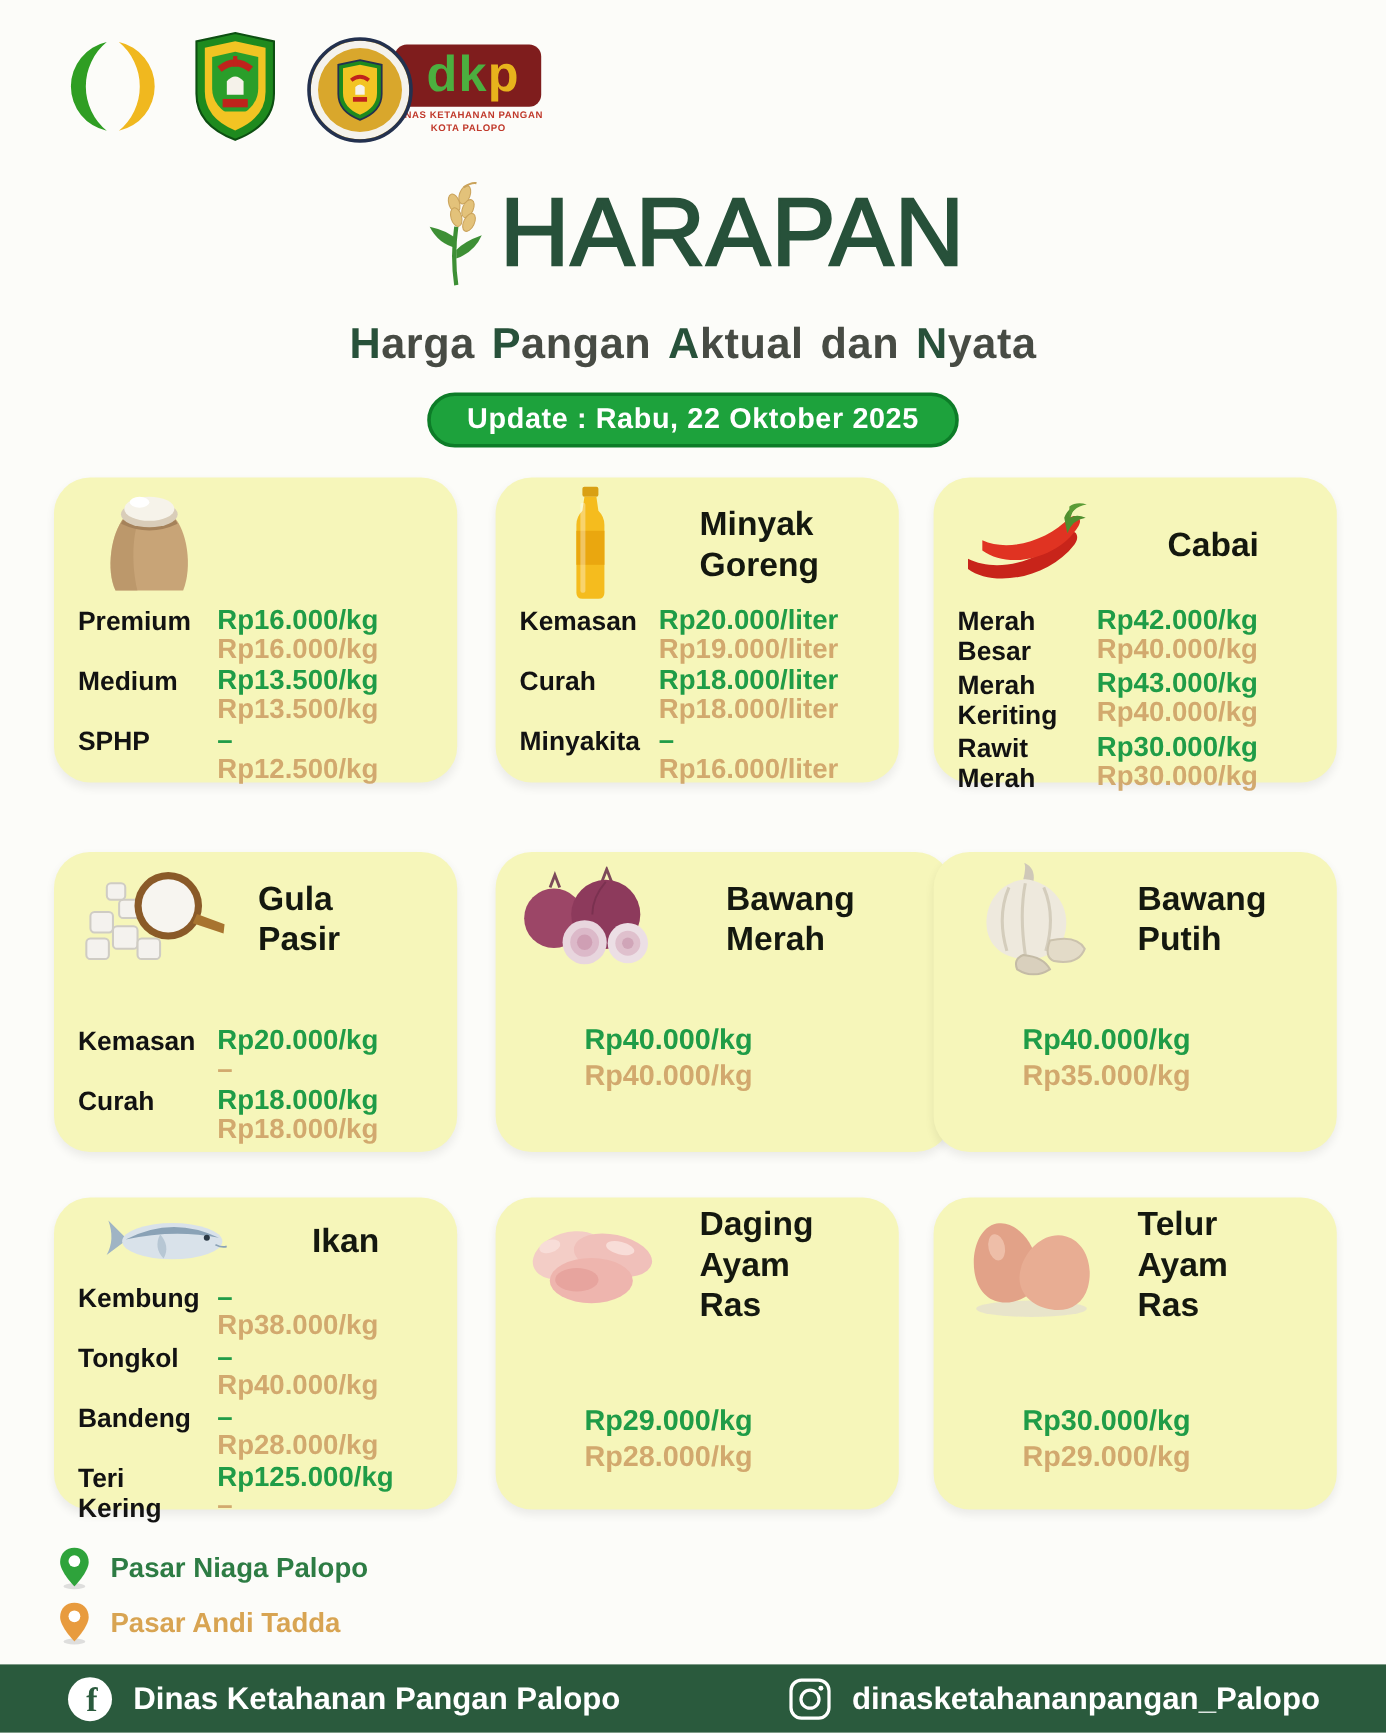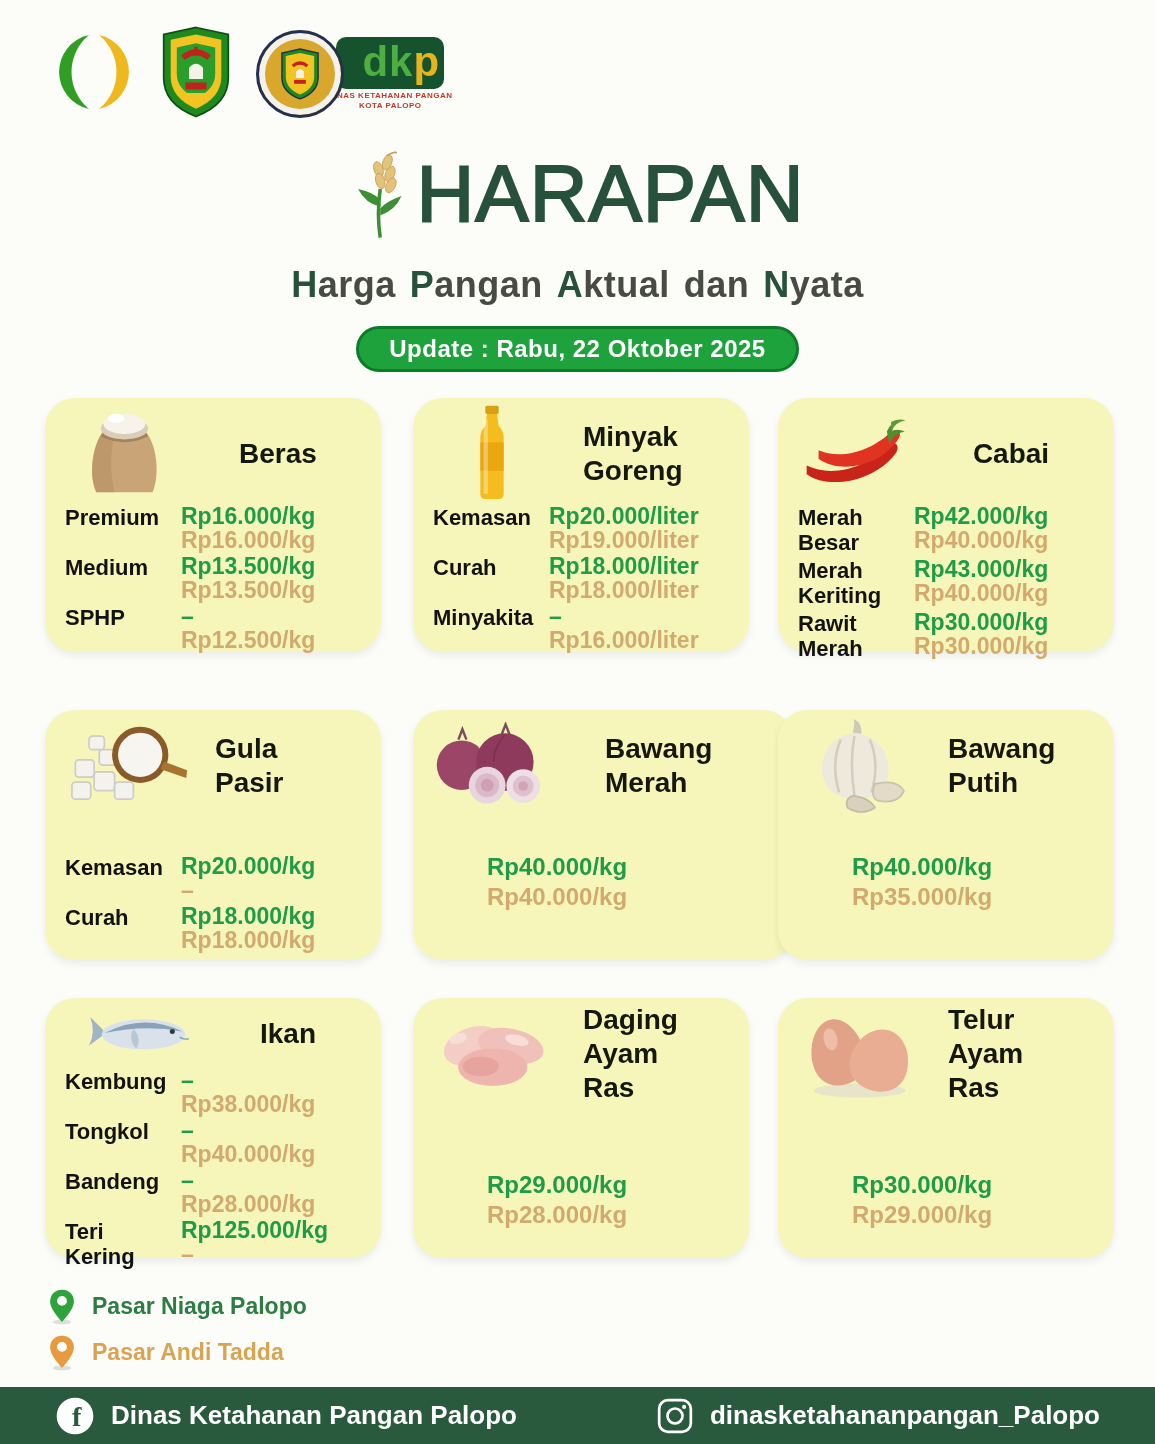--- a/index.html
+++ b/index.html
@@ -11,21 +11,21 @@
   }
   
   .logos{position:absolute;top:24px;left:52px;display:flex;align-items:center;gap:20px;}
   .logo-crescent svg{width:84px;height:84px;}
   .logo-shield svg{width:80px;height:96px;}
   .dkp{display:flex;align-items:center;position:relative;}
   .dkp-circle{width:82px;height:82px;border-radius:50%;background:#d9a72c;border:3px solid #23314f;
     display:flex;align-items:center;justify-content:center;z-index:2;box-shadow:inset 0 0 0 6px #f4f2ec;}
   .dkp-circle svg{width:44px;height:54px;}
   .dkp-right{margin-left:-16px;display:flex;flex-direction:column;align-items:center;}
-  .dkp-rect{background:#14532d;border-radius:10px;padding:4px 4px 6px 26px;text-align:right;}
+  .dkp-rect{background:#7f1d1d;border-radius:10px;padding:4px 18px 6px 26px;text-align:right;}
   .dkp-word{font-size:42px;font-weight:bold;letter-spacing:1px;line-height:1;}
   .dkp-word .g{color:#4caf3f;}
   .dkp-word .y{color:#e7b31c;}
   .dkp-sub{color:#c0392b;font-size:8px;font-weight:bold;text-align:center;line-height:1.3;margin-top:2px;letter-spacing:.5px;}
   
   .title-block{position:absolute;top:148px;left:0;width:100%;text-align:center;}
   .title-row{display:flex;justify-content:center;align-items:flex-start;gap:4px;}
   .wheat svg{width:62px;height:96px;}
   h1{margin:0;font-size:80px;line-height:92px;font-weight:normal;color:var(--dark);letter-spacing:1px;
      -webkit-text-stroke:2px var(--dark);}
@@ -142,23 +142,20 @@
         <div class="icon-box">
           <svg viewBox="0 0 120 110">
             <path d="M38 30 C26 44 21 78 30 97 L92 97 C101 74 95 42 84 30 Z" fill="#c8a477"></path>
             <path d="M38 30 C26 44 21 78 30 97 L50 97 C44 70 46 44 52 30 Z" fill="#b08c60" opacity=".5"></path>
             <path d="M36 34 Q61 46 86 34" stroke="#a5825a" stroke-width="4" fill="none"></path>
             <ellipse cx="61" cy="27" rx="26" ry="12" fill="#d9cdb9"></ellipse>
             <ellipse cx="61" cy="22" rx="23" ry="11" fill="#f6f3ea"></ellipse>
             <ellipse cx="52" cy="16" rx="9" ry="5" fill="#ffffff"></ellipse>
           </svg>
         </div>
-        <div class="card-title">
-          <span>Beras</span>
-        </div>
       </div>
       <div class="card-rows">
         <div class="price-row">
           <div class="row-label">Premium</div>
           <div class="price-stack">
             <div class="price niaga">Rp16.000/kg</div>
             <div class="price tadda">Rp16.000/kg</div>
           </div>
         </div>
         <div class="price-row">

